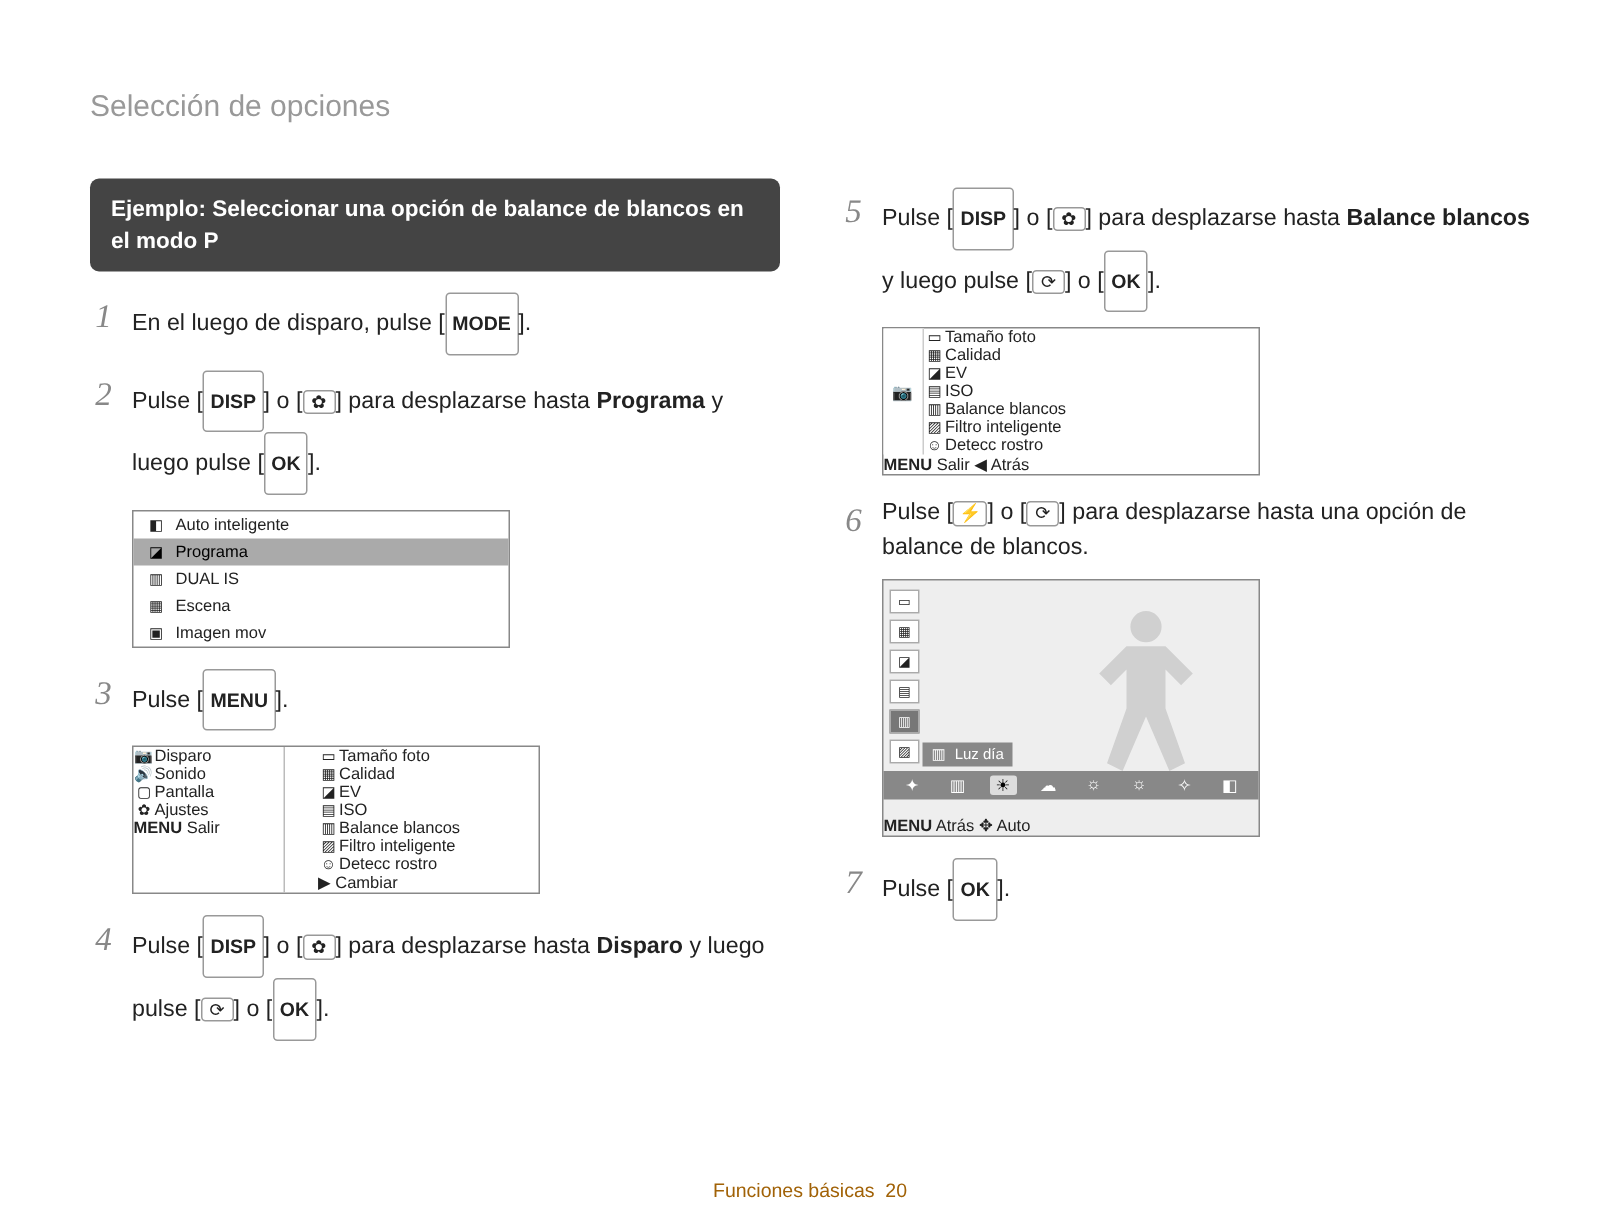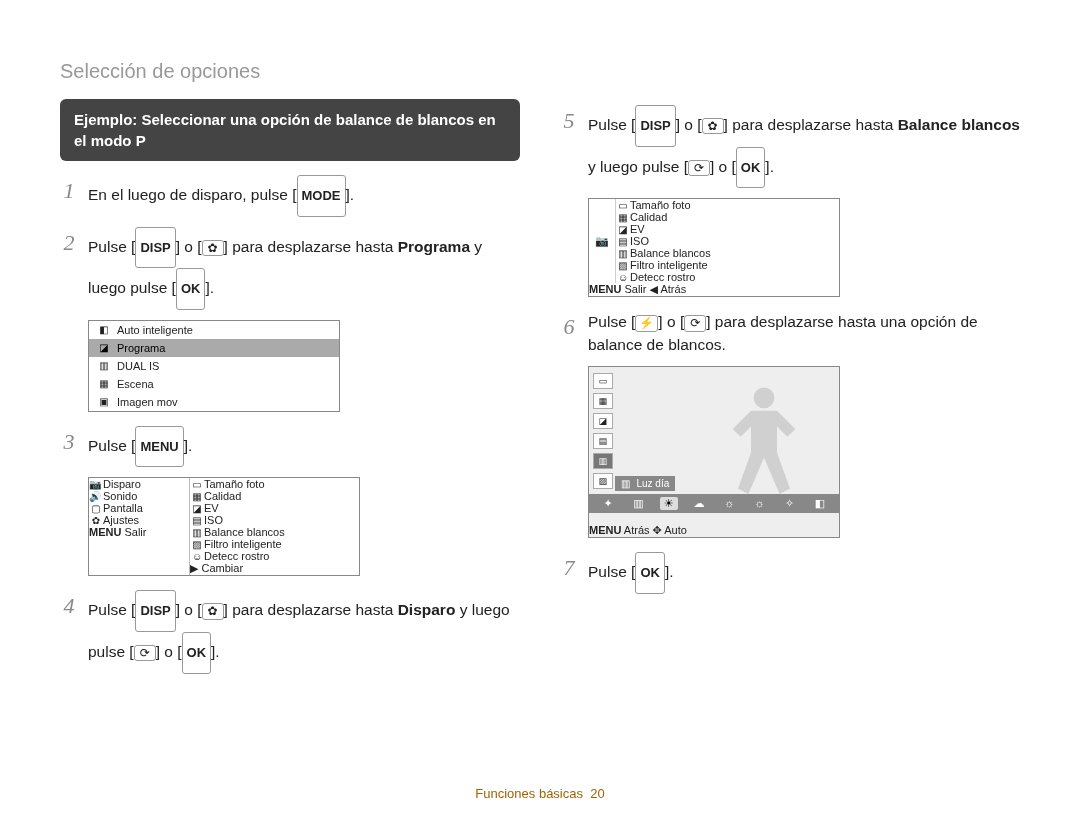--- a/index.html
+++ b/index.html
@@ -11,21 +11,21 @@
     background: #fff;
     color: #222;
   }
   .page {
     padding: 60px 60px 20px 60px;
   }
   .header {
     font-size: 20px;
     font-weight: 300;
     color: #999;
-    margin-bottom: 16px;
+    margin-bottom: 36px;
   }
   .columns {
     display: flex;
     gap: 40px;
   }
   .col {
     flex: 1;
   }
   .example-box {
     background: #444;
@@ -98,20 +98,21 @@
     color: #ccc;
     font-size: 10px;
     padding: 3px 8px;
   }
   .shot2 {
     display: flex;
     border: 1px solid #888;
     margin: 6px 0 14px 28px;
     font-size: 11px;
     width: 270px;
+    gap: 22px;
   }
   .shot2 .left {
     width: 100px;
     border-right: 1px solid #bbb;
   }
   .shot2 .right {
     flex: 1;
   }
   .mini-icon {
     display: inline-block;

